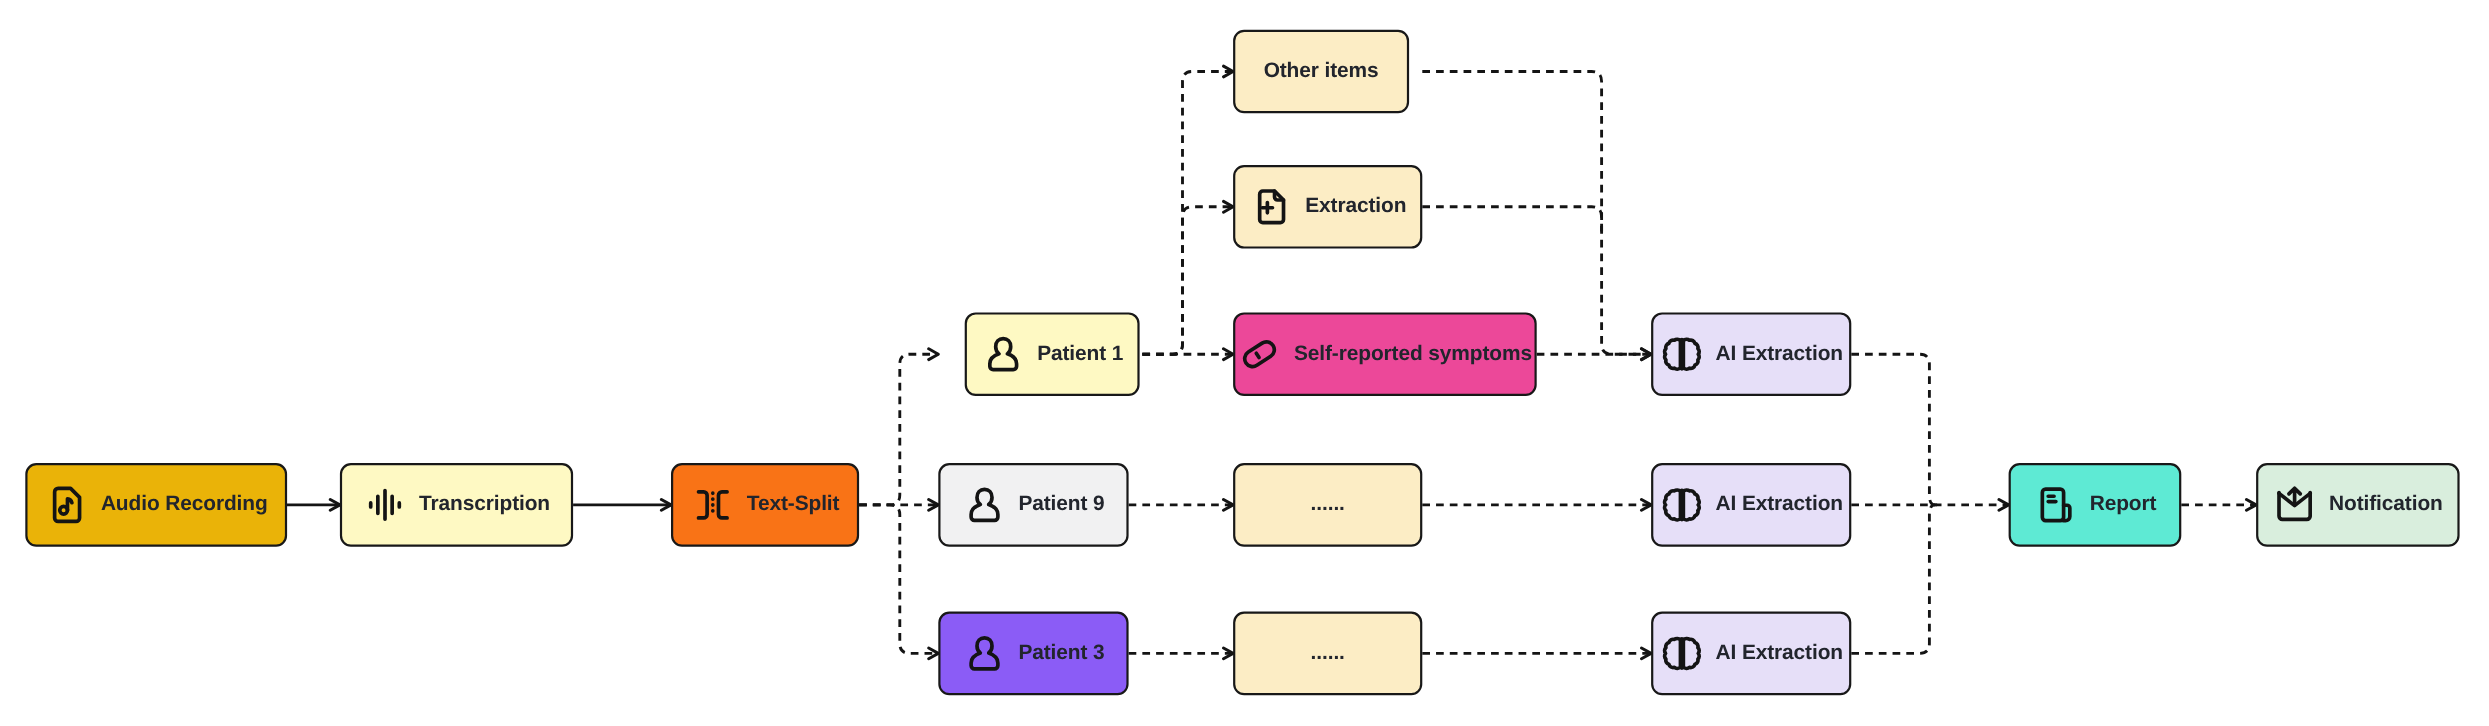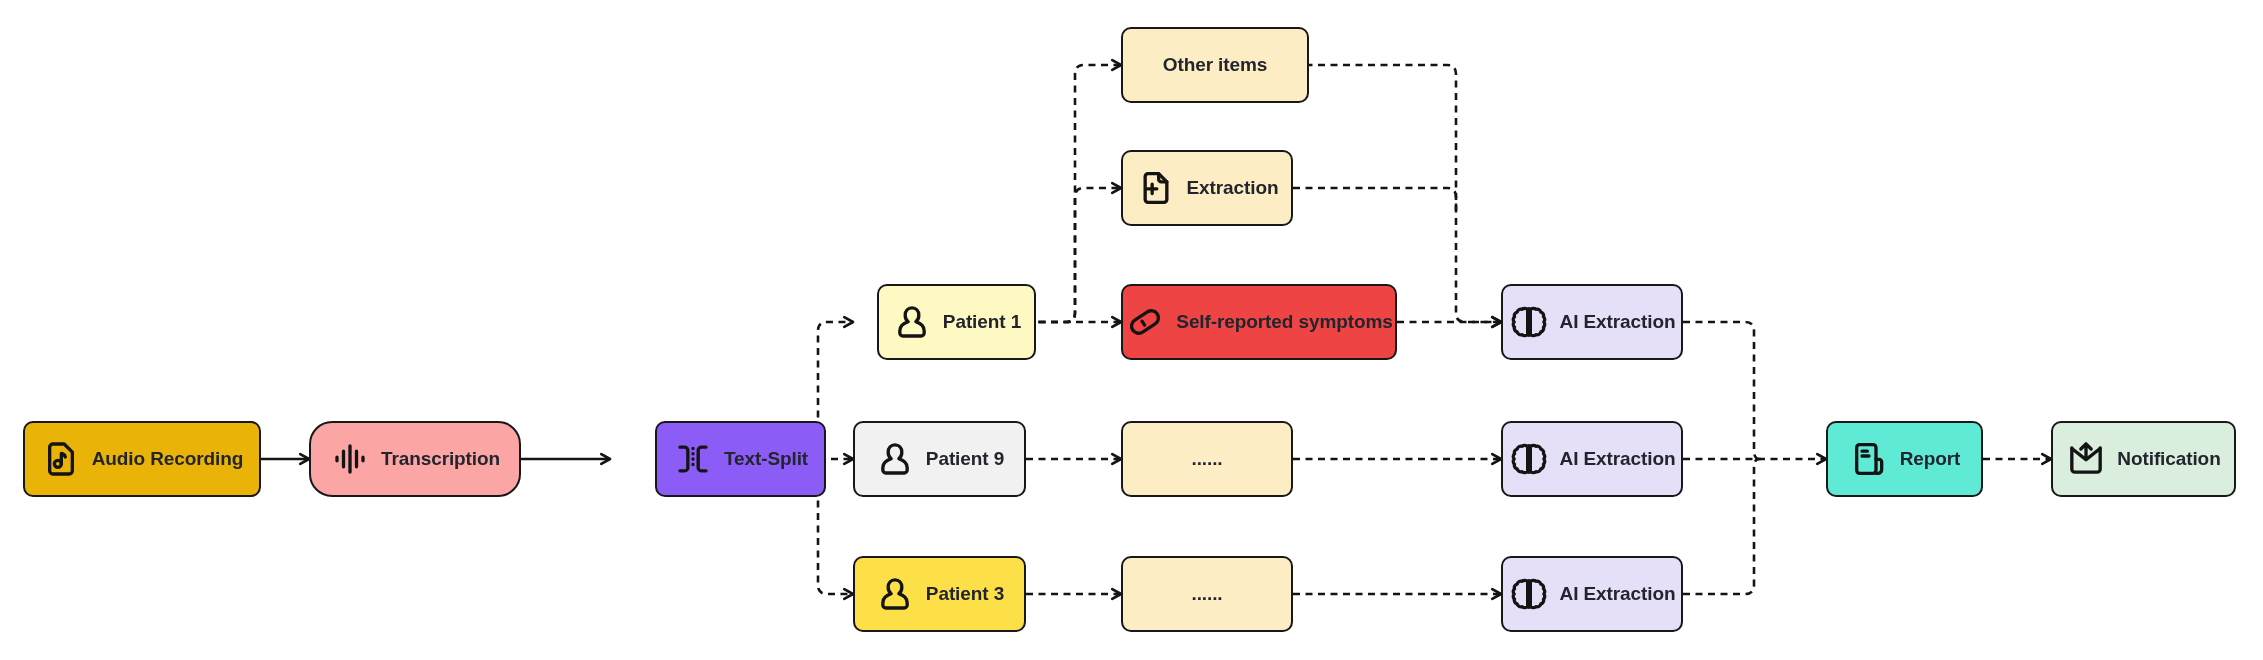--- a/index.html
+++ b/index.html
@@ -64,29 +64,29 @@
 <div class="node" style="left: 23px; top: 421px; width: 238px; height: 76px; background: #eab308;">
       <span class="icon">
         <svg viewBox="0 0 24 24">
           <path d="M13.9 3 L18.8 7.9 V19.1 A1.9 1.9 0 0 1 16.9 21 H7.1 A1.9 1.9 0 0 1 5.2 19.1 V4.9 A1.9 1.9 0 0 1 7.1 3 Z"></path>
           <circle cx="10.1" cy="14.9" r="2.1"></circle>
           <path d="M12.2 14.9 V8.7 q1.9 .2 2.4 2.1"></path>
         </svg>
       </span>
       <span class="label">Audio Recording</span>
     </div>
-    <div class="node" style="left: 309px; top: 421px; width: 212px; height: 76px; background: #fca5a5; border-radius: 23px;">
+    <div class="node" style="left: 309px; top: 421px; width: 212px; height: 76px; background: #fef9c3;">
       <span class="icon">
         <svg viewBox="0 0 24 24" stroke-width="2.5">
           <path d="M4.2 10.9 V13.1 M8.1 7.3 V16.7 M12 4.2 V19.8 M15.9 7.3 V16.7 M19.8 10.9 V13.1"></path>
         </svg>
       </span>
       <span class="label">Transcription</span>
     </div>
-    <div class="node" style="left: 610px; top: 421px; width: 171px; height: 76px; background: #8b5cf6; margin-left: 45px;">
+    <div class="node" style="left: 610px; top: 421px; width: 171px; height: 76px; background: #f97316;">
       <span class="icon">
         <svg viewBox="0 0 24 24" stroke-width="2.4">
           <path d="M4.2 4.9 H7 A1.9 1.9 0 0 1 8.9 6.8 V17.2 A1.9 1.9 0 0 1 7 19.1 H4.2"></path>
           <path d="M19.8 4.9 H17 A1.9 1.9 0 0 0 15.1 6.8 V17.2 A1.9 1.9 0 0 0 17 19.1 H19.8"></path>
           <path d="M12 5.6 V18.4" stroke-dasharray="0.1 3.1"></path>
         </svg>
       </span>
       <span class="label">Text-Split</span>
     </div>
     <div class="node" style="left: 853px; top: 284px; width: 159px; height: 76px; background: #fef9c3; margin-left: 24px;">
@@ -98,42 +98,42 @@
       <span class="label">Patient 1</span>
     </div>
     <div class="node" style="left: 853px; top: 421px; width: 173px; height: 76px; background: rgb(241, 241, 242);">
       <span class="icon">
         <svg viewBox="0 0 24 24" stroke-width="2.2">
           <path d="M14.3 11.8 C15.4 10.9 16.1 9.5 16.1 7.9 C16.1 5.2 14.4 3.5 12 3.5 C9.6 3.5 7.9 5.2 7.9 7.9 C7.9 9.5 8.6 10.9 9.7 11.8 C6.8 12.8 4.7 14.7 4.7 17.2 V18.6 C4.7 19.6 5.5 20.4 6.5 20.4 H17.5 C18.5 20.4 19.3 19.6 19.3 18.6 V17.2 C19.3 14.7 17.2 12.8 14.3 11.8 Z"></path>
         </svg>
       </span>
       <span class="label">Patient 9</span>
     </div>
-    <div class="node" style="left: 853px; top: 556px; width: 173px; height: 76px; background: #fde047;">
+    <div class="node" style="left: 853px; top: 556px; width: 173px; height: 76px; background: #8b5cf6;">
       <span class="icon">
         <svg viewBox="0 0 24 24" stroke-width="2.2">
           <path d="M14.3 11.8 C15.4 10.9 16.1 9.5 16.1 7.9 C16.1 5.2 14.4 3.5 12 3.5 C9.6 3.5 7.9 5.2 7.9 7.9 C7.9 9.5 8.6 10.9 9.7 11.8 C6.8 12.8 4.7 14.7 4.7 17.2 V18.6 C4.7 19.6 5.5 20.4 6.5 20.4 H17.5 C18.5 20.4 19.3 19.6 19.3 18.6 V17.2 C19.3 14.7 17.2 12.8 14.3 11.8 Z"></path>
         </svg>
       </span>
       <span class="label">Patient 3</span>
     </div>
-    <div class="node" style="left: 1121px; top: 27px; width: 188px; height: 76px; background: rgb(252, 237, 197);">
+    <div class="node" style="left: 1121px; top: 27px; width: 160px; height: 76px; background: rgb(252, 237, 197);">
       <span class="label">Other items</span>
     </div>
     <div class="node" style="left: 1121px; top: 150px; width: 172px; height: 76px; background: rgb(252, 237, 197);">
       <span class="icon">
         <svg viewBox="0 0 24 24">
           <path d="M13.6 3.4 H7.2 A1.7 1.7 0 0 0 5.5 5.1 V18.9 A1.7 1.7 0 0 0 7.2 20.6 H16.8 A1.7 1.7 0 0 0 18.5 18.9 V8.3 Z"></path>
           <path d="M13.6 3.4 V6.7 A1.6 1.6 0 0 0 15.2 8.3 H18.5"></path>
           <path d="M9.7 9.7 V15.3 M6.9 12.5 H12.5"></path>
         </svg>
       </span>
       <span class="label">Extraction</span>
     </div>
-    <div class="node" style="left: 1121px; top: 284px; width: 276px; height: 76px; background: #ef4444;">
+    <div class="node" style="left: 1121px; top: 284px; width: 276px; height: 76px; background: #ec4899;">
       <span class="icon">
         <svg viewBox="0 0 24 24" stroke-width="2.1">
           <g transform="rotate(-33 12 12)">
             <rect x="3.2" y="7.7" width="17.6" height="8.6" rx="4.3"></rect>
             <path d="M10.8 10.6 V13.4"></path>
           </g>
         </svg>
       </span>
       <span class="label">Self-reported symptoms</span>
     </div>

